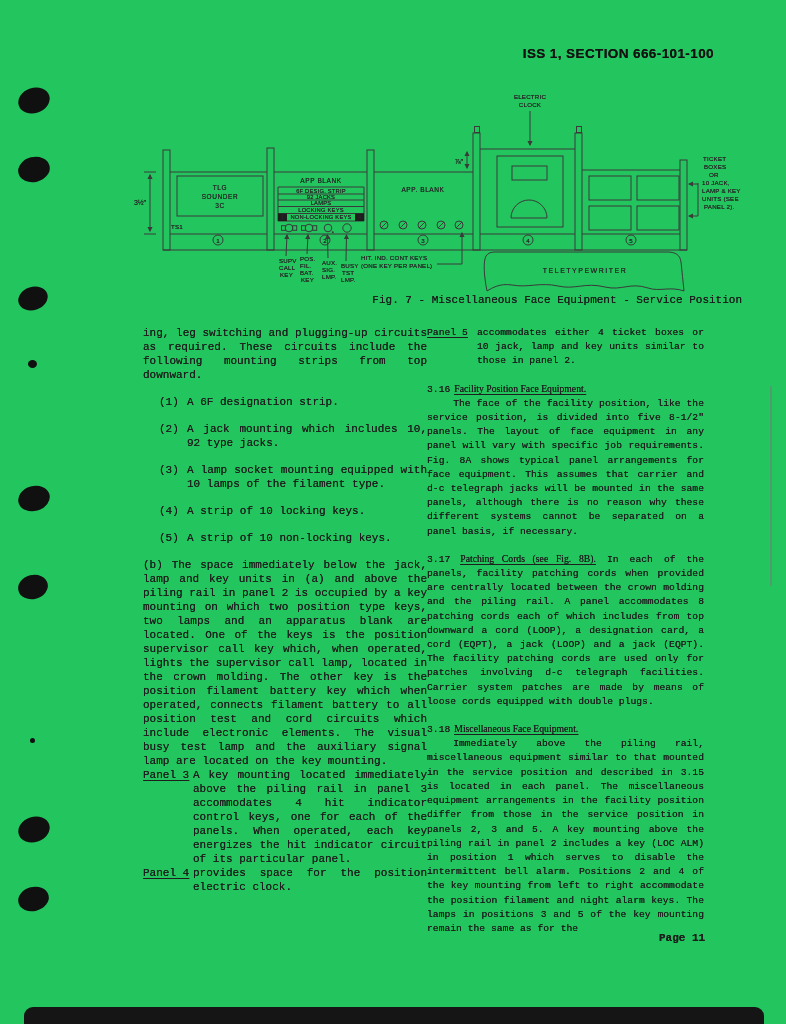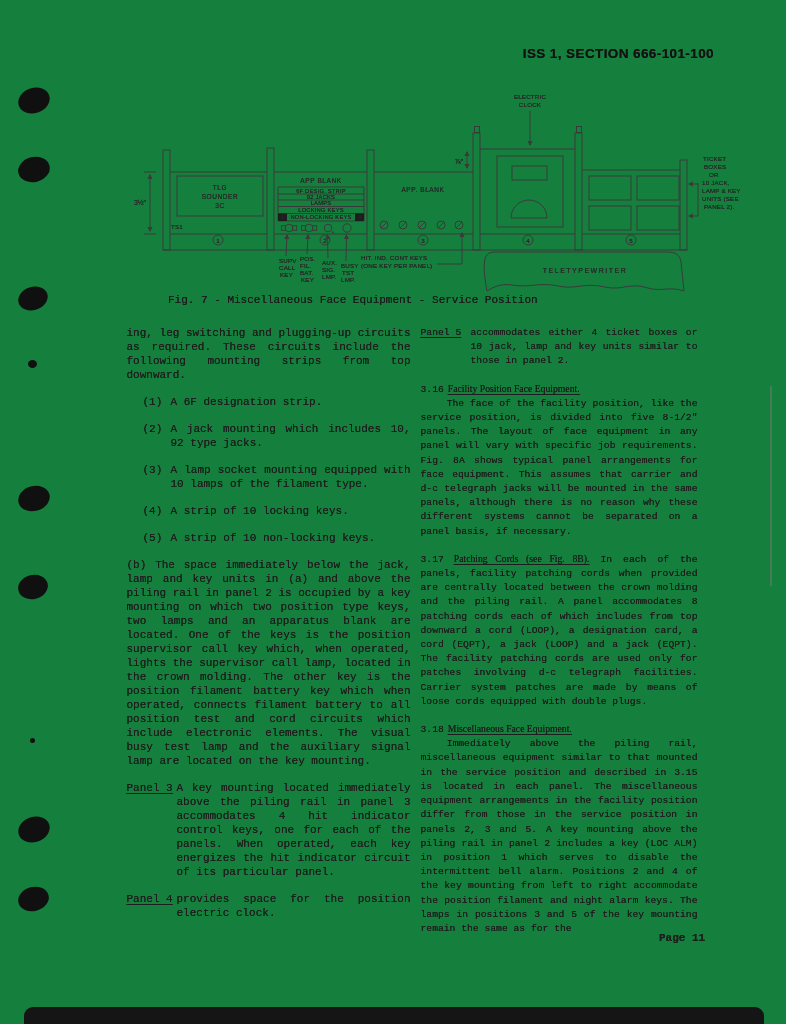--- a/index.html
+++ b/index.html
@@ -1,30 +1,30 @@
 <!DOCTYPE html>
 <html><head>
 <meta charset="utf-8">
 <style>
   html,body{margin:0;padding:0;background:#e8e6e1;}
-  .page{position:relative;width:786px;height:1024px;background:#15803d;overflow:hidden;
+  .page{position:relative;width:786px;height:1024px;background:#22c55e;overflow:hidden;
         font-family:"Liberation Mono",monospace;color:#1e1e1e;}
   .ink{text-shadow:0 0 .6px rgba(25,25,25,.9);}
   .hdr{position:absolute;top:46px;right:72px;font-family:"Liberation Sans",sans-serif;
        font-weight:700;font-size:13.5px;letter-spacing:.4px;color:#121212;}
-  .cap{position:absolute;left:168px;top:294px;width:574px;text-align:left;font-size:11px;color:#1c1c1c;}
-  .cols{position:absolute;left:126px;top:326px;width:572px;display:flex;gap:10px;justify-content:center;}
+  .cap{position:absolute;left:168px;top:294px;width:574px;text-align:right;font-size:11px;color:#1c1c1c;}
+  .cols{position:absolute;left:143px;top:326px;width:572px;display:flex;}
   .colL{width:284px;font-size:11px;line-height:14px;}
   .colR{width:277px;font-size:9.7px;line-height:14.2px;}
   .jp{text-align:justify;text-align-last:left;margin:0;}
   .blk{margin-top:13px;}
   .li{display:flex;margin-left:16px;margin-top:13px;}
   .li .n{width:28px;flex-shrink:0;}
   .li .t{flex:1;text-align:justify;text-align-last:left;}
-  .hang{display:flex;margin-top:13px;}
+  .hang{display:flex;}
   .hang .lbl{width:50px;flex-shrink:0;}
   .hang .lbl span{text-decoration:underline;text-underline-offset:2px;}
   .hang .bdy{flex:1;text-align:justify;text-align-last:left;}
   .shead{margin-top:13px;}
   .shead .num{margin-right:4px;}
   .u{text-decoration:underline;text-underline-offset:2px;font-family:Liberation Serif, serif;}
   .sbody{margin:0;text-indent:4.5ch;text-align:justify;text-align-last:left;}
   .inlinep{margin-top:13px;text-align:justify;text-align-last:left;}
   .inlinep .num{margin-right:10px;}
   .pgnum{position:absolute;left:659px;top:932px;font-size:11px;font-weight:700;}

